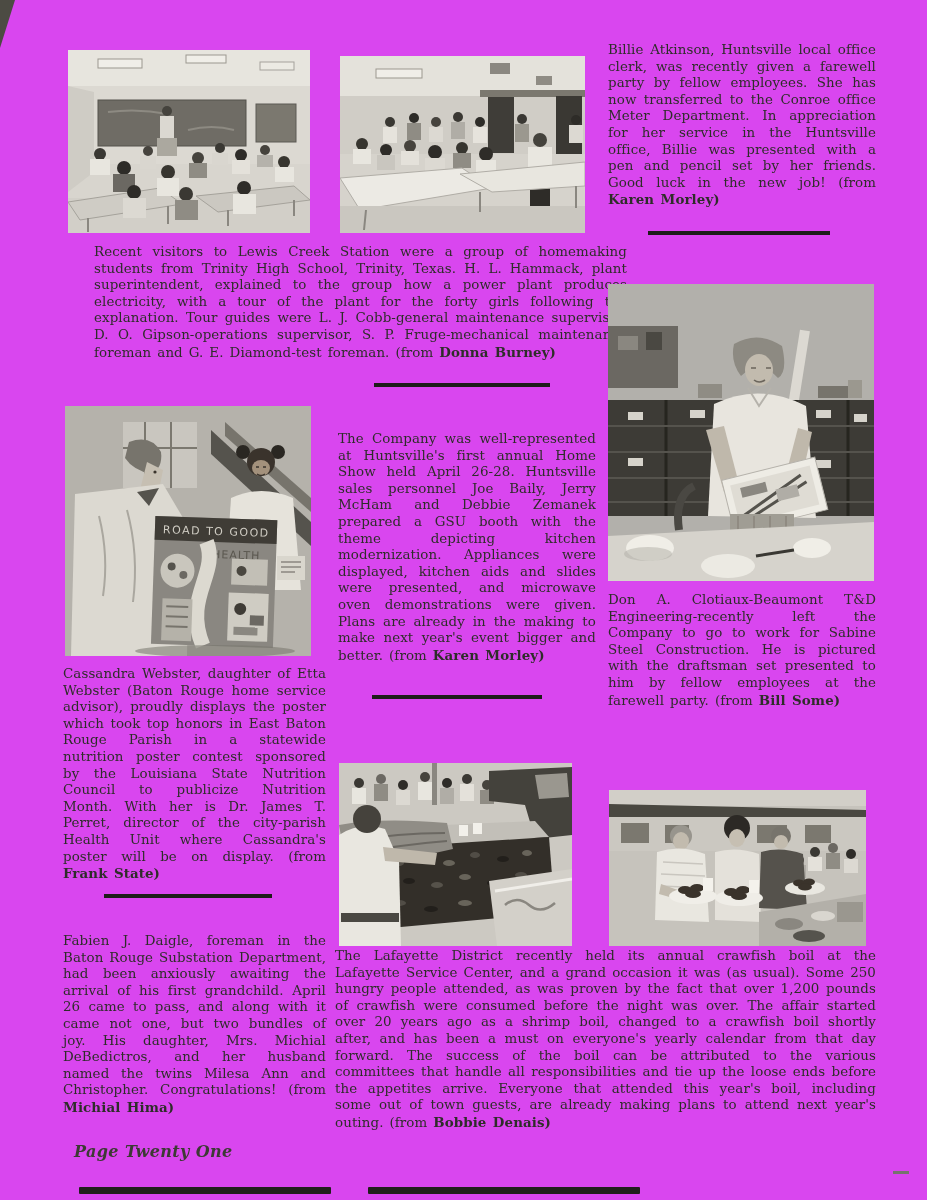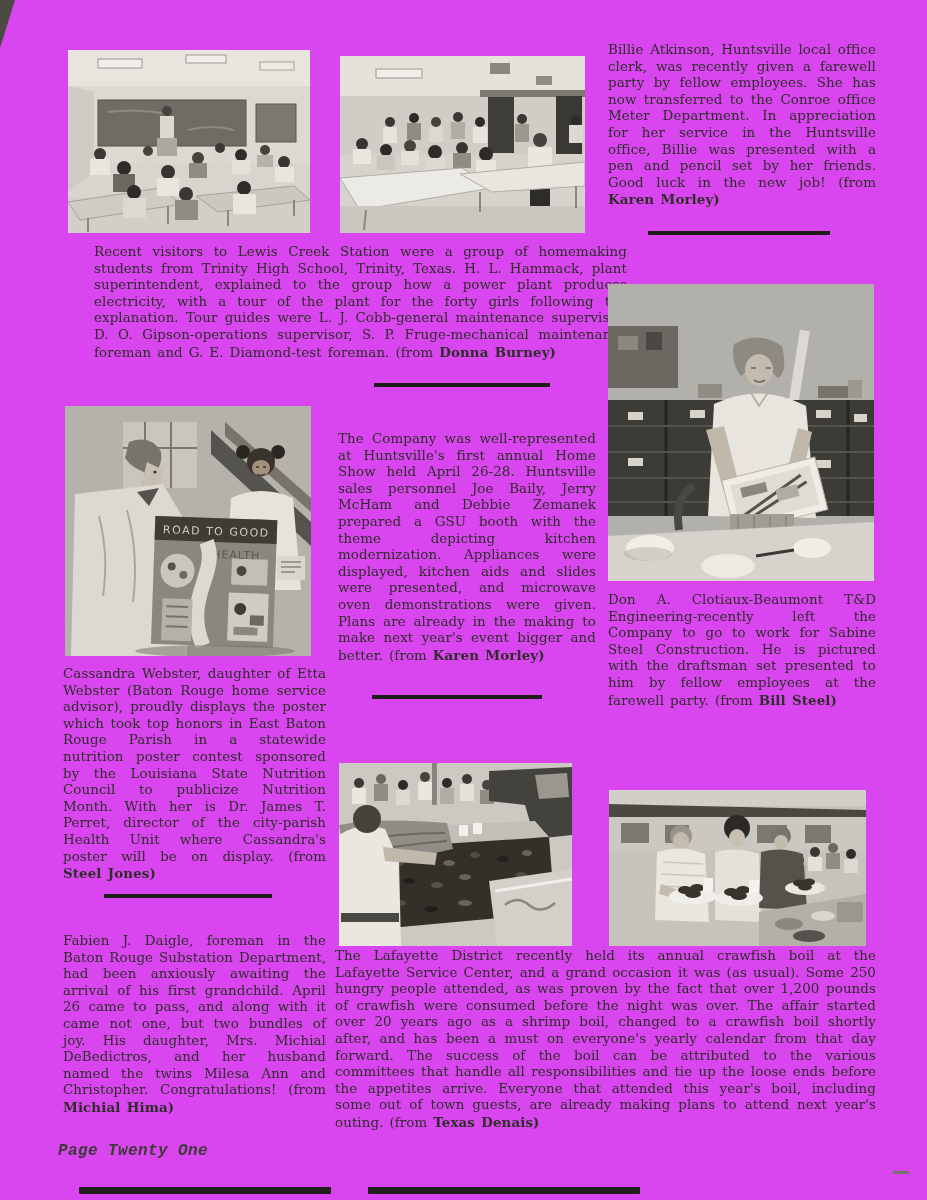--- a/index.html
+++ b/index.html
@@ -10,22 +10,22 @@
   }
   .col{
     position:absolute;text-align:justify;font-size:13.4px;line-height:16.6px;
     word-spacing:1.6px;letter-spacing:.1px;margin:0;color:#2e2d29;
   }
   .col b{font-weight:bold;}
   .rule{position:absolute;height:4px;background:#1d1c19;}
   .photo{position:absolute;}
   .photo svg{display:block;width:100%;height:100%;}
   .footer{
-    position:absolute;left:58px;top:1142px;font-size:16px;
-    font-style:italic;font-weight:bold;color:#3c3a34;letter-spacing:.4px;font-family:Liberation Mono, monospace;
+    position:absolute;left:74px;top:1142px;font-size:16px;
+    font-style:italic;font-weight:bold;color:#3c3a34;letter-spacing:.4px;
   }
   .corner-artifact{
     position:absolute;left:0;top:0;width:15px;height:48px;background:#4c4b43;
     clip-path:polygon(0 0,100% 0,0 100%);
   }
   .bbar{position:absolute;height:7px;background:#201f1c;border-radius:1px;}
   .bbar.b1{left:79px;top:1187px;width:252px;}
   .bbar.b2{left:368px;top:1187px;width:272px;}
   .dash-artifact{position:absolute;left:893px;top:1171px;width:16px;height:3px;background:#76746d;}
 </style>
@@ -246,26 +246,26 @@
     </svg>
   </figure>
 
   <p class="col" style="left:338px;top:431px;width:258px;">
     <span>The Company was well-represented at Huntsville's first annual Home Show held April 26-28. Huntsville sales personnel Joe Baily, Jerry McHam and Debbie Zemanek prepared a GSU booth with the theme depicting kitchen modernization. Appliances were displayed, kitchen aids and slides were presented, and microwave oven demonstrations were given. Plans are already in the making to make next year's event bigger and better. (from</span>
     <b>Karen Morley)</b>
   </p>
 
   <p class="col" style="left:608px;top:592px;width:268px;">
     <span>Don A. Clotiaux-Beaumont T&amp;D Engineering-recently left the Company to go to work for Sabine Steel Construction. He is pictured with the draftsman set presented to him by fellow employees at the farewell party. (from</span>
-    <b>Bill Steel)</b>
+    <b>Bill Some)</b>
   </p>
 
   <p class="col" style="left:63px;top:666px;width:263px;">
     <span>Cassandra Webster, daughter of Etta Webster (Baton Rouge home service advisor), proudly displays the poster which took top honors in East Baton Rouge Parish in a statewide nutrition poster contest sponsored by the Louisiana State Nutrition Council to publicize Nutrition Month. With her is Dr. James T. Perret, director of the city-parish Health Unit where Cassandra's poster will be on display. (from</span>
-    <b>Steel Jones)</b>
+    <b>Frank State)</b>
   </p>
 
   <div class="rule" style="left:372px;top:695px;width:170px;"></div>
   <div class="rule" style="left:104px;top:894px;width:168px;"></div>
 
   <figure class="photo" style="left:339px;top:763px;width:233px;height:183px;margin:0;" aria-label="Truck bed piled high with boiled crawfish under a tarp at the Lafayette crawfish boil">
     <svg viewBox="0 0 233 183" preserveAspectRatio="none">
       <rect width="233" height="183" fill="#ccc9c2"></rect>
       <rect x="93" y="0" width="5" height="42" fill="#8a8780"></rect>
       <g>
@@ -382,18 +382,18 @@
     </svg>
   </figure>
 
   <p class="col" style="left:63px;top:933px;width:263px;">
     <span>Fabien J. Daigle, foreman in the Baton Rouge Substation Department, had been anxiously awaiting the arrival of his first grandchild. April 26 came to pass, and along with it came not one, but two bundles of joy. His daughter, Mrs. Michial DeBedictros, and her husband named the twins Milesa Ann and Christopher. Congratulations! (from</span>
     <b>Michial Hima)</b>
   </p>
 
   <p class="col" style="left:335px;top:948px;width:541px;">
     <span>The Lafayette District recently held its annual crawfish boil at the Lafayette Service Center, and a grand occasion it was (as usual). Some 250 hungry people attended, as was proven by the fact that over 1,200 pounds of crawfish were consumed before the night was over. The affair started over 20 years ago as a shrimp boil, changed to a crawfish boil shortly after, and has been a must on everyone's yearly calendar from that day forward. The success of the boil can be attributed to the various committees that handle all responsibilities and tie up the loose ends before the appetites arrive. Everyone that attended this year's boil, including some out of town guests, are already making plans to attend next year's outing. (from</span>
-    <b>Texas Denais)</b>
+    <b>Bobbie Denais)</b>
   </p>
 
   <div class="footer">Page Twenty One</div>
 
 </div>
 
 </body></html>

